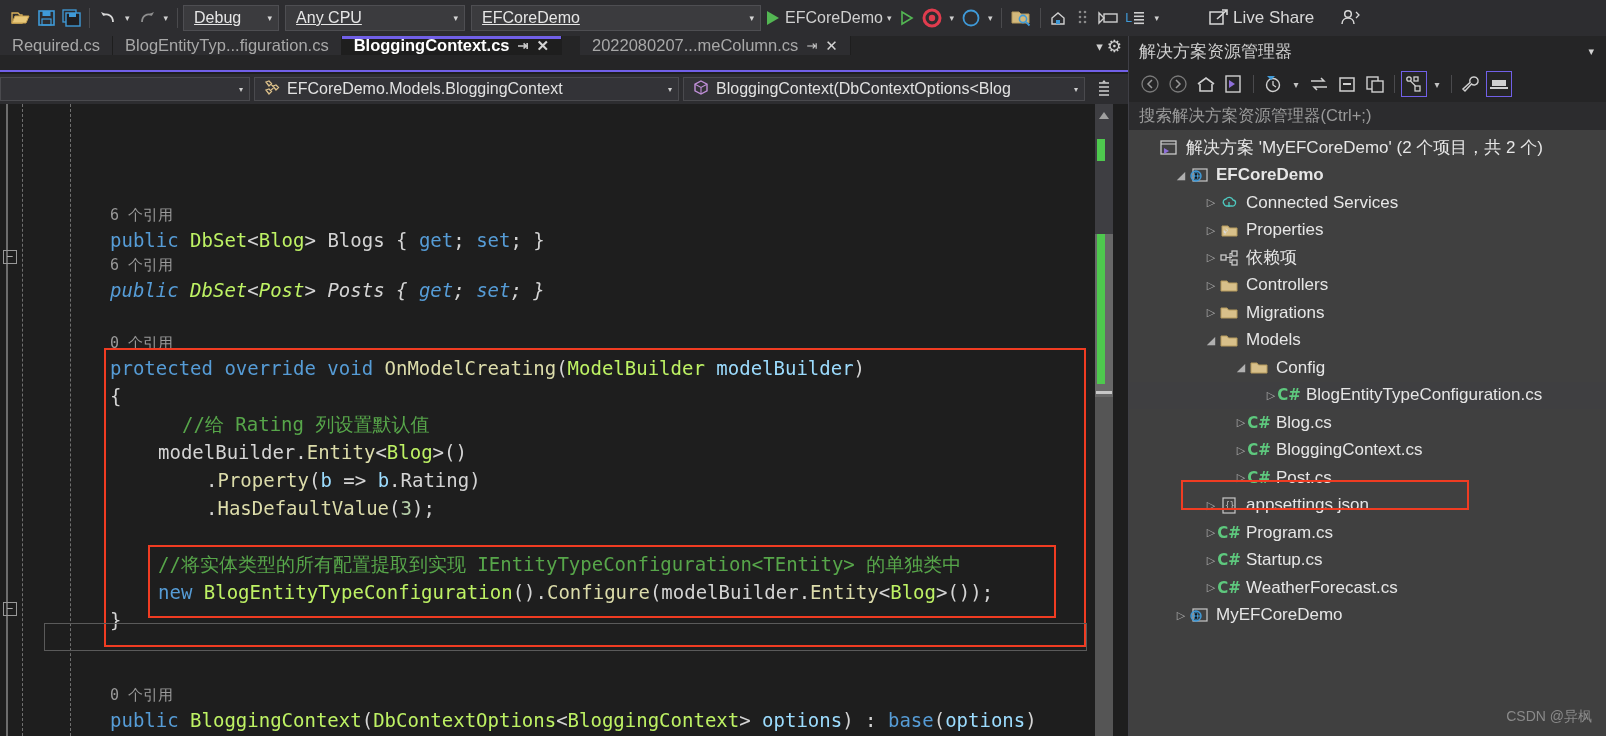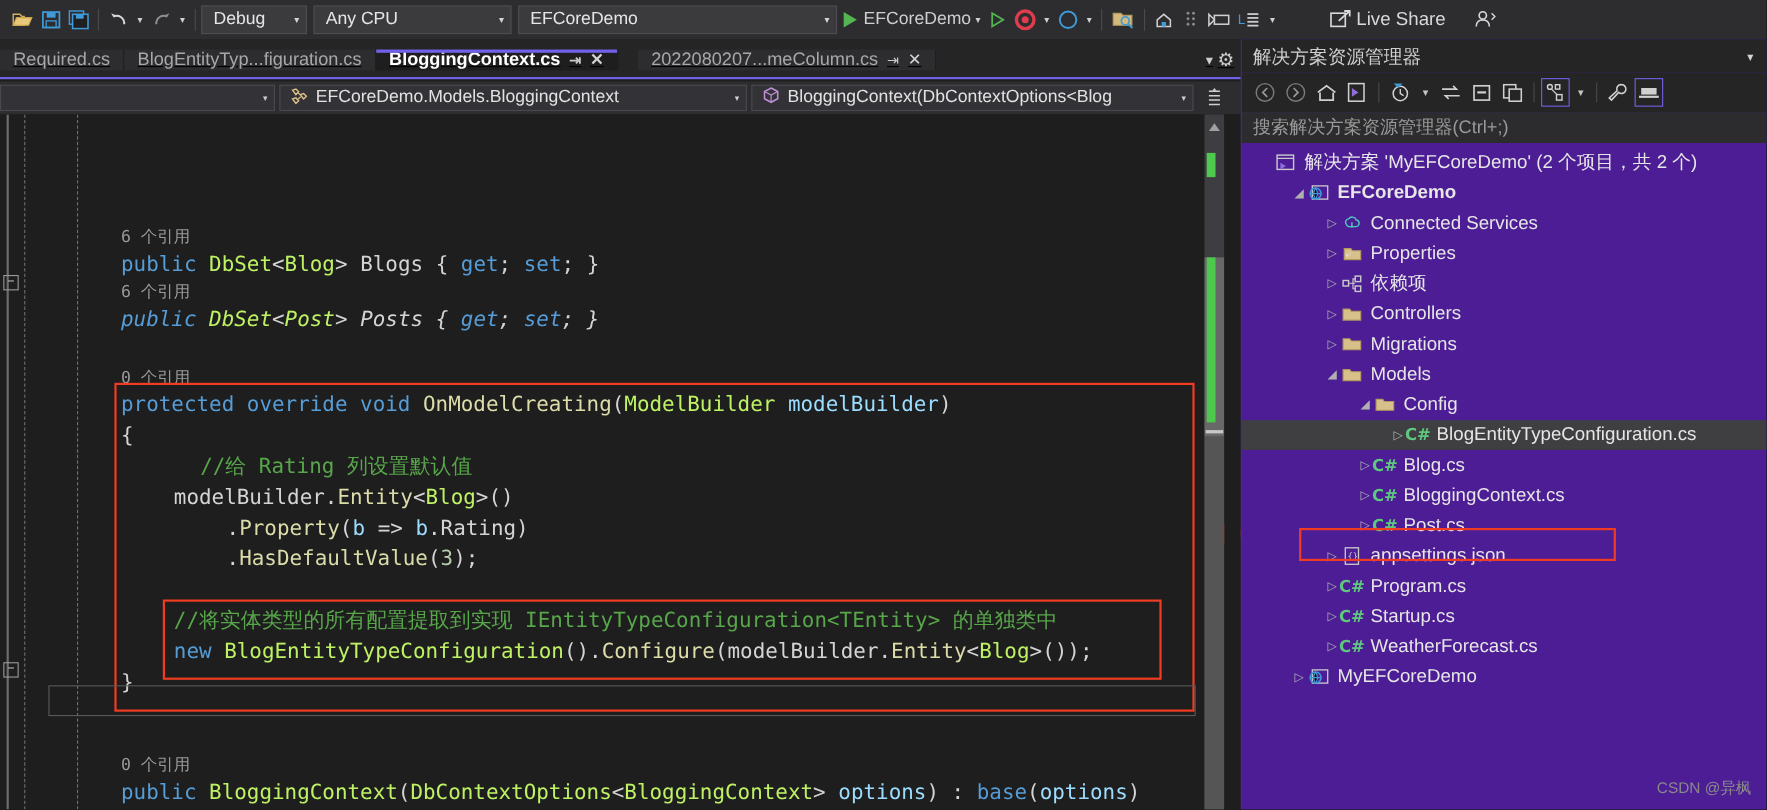--- a/index.html
+++ b/index.html
@@ -20,34 +20,34 @@
     display: flex; align-items: center; justify-content: center;
     height: 26px; min-width: 22px; padding: 0 3px; color: #c9c9c9;
   }
   .tb-sep { width: 1px; height: 20px; background: #4a4a4d; margin: 0 5px; }
   .tb-caret { font-size: 9px; color: #d0d0d0; padding: 0 4px; }
   .tb-combo {
     height: 26px; background: #3b3b3e; border: 1px solid #4e4e52;
     color: #e6e6e6; font-size: 16px; display: flex; align-items: center;
     padding: 0 6px 0 10px; justify-content: space-between; margin-right: 6px;
   }
-  .tb-combo .cb-txt { white-space: nowrap; overflow: hidden; }
+  .tb-combo .cb-txt { white-space: nowrap; overflow: hidden; text-decoration: underline; }
   .tb-combo .cb-arrow { font-size: 9px; margin-left: 14px; color: #d6d6d6; }
   .tb-run { display: flex; align-items: center; color: #cfcfcf; font-size: 16px; }
   .play-tri {
     width: 0; height: 0; border-left: 12px solid #53b653;
     border-top: 7px solid transparent; border-bottom: 7px solid transparent;
     margin-right: 6px;
   }
   .liveshare { color: #d8d8d8; font-size: 17px; white-space: nowrap; }
 
   
   .tabstrip {
     position: absolute; left: 0; top: 36px; width: 1128px; height: 36px;
-    background: #252526; display: flex; align-items: center; text-decoration: underline;
+    background: #252526; display: flex; align-items: flex-start;
   }
   .tab {
     display: flex; align-items: center; gap: 8px;
     padding: 0 12px; font-size: 16.5px; color: #a8a8a8;
     background: #2d2d30; border-right: 1px solid #1e1e1e;
     white-space: nowrap; position: relative;
   }
   .tab.active {
     background: #1e1e1e; color: #ffffff; font-weight: bold;
   }
@@ -148,21 +148,21 @@
     position: absolute; left: 1px; width: 16px; height: 3px; background: #c8c8c8;
   }
   .ed-right-strip {
     position: absolute; left: 1113px; top: 104px; width: 15px; height: 632px;
     background: #1e1e1e;
   }
 
   
   .se {
     position: absolute; left: 1128px; top: 36px; width: 478px; height: 700px;
-    background: #4c1d95; border-left: 1px solid #3f3f46;
+    background: #404040; border-left: 1px solid #3f3f46;
   }
   .se-header {
     height: 30px; display: flex; align-items: center;
     padding: 0 6px 0 10px; color: #cfcfcf; font-size: 17px;
     background: #252526;
   }
   .se-header .se-title { flex: 1; white-space: nowrap; }
   .se-header .se-chev { font-size: 11px; color: #d4d4d4; padding-right: 6px; }
   .se-toolbar {
     height: 36px; display: flex; align-items: center; gap: 2px;

